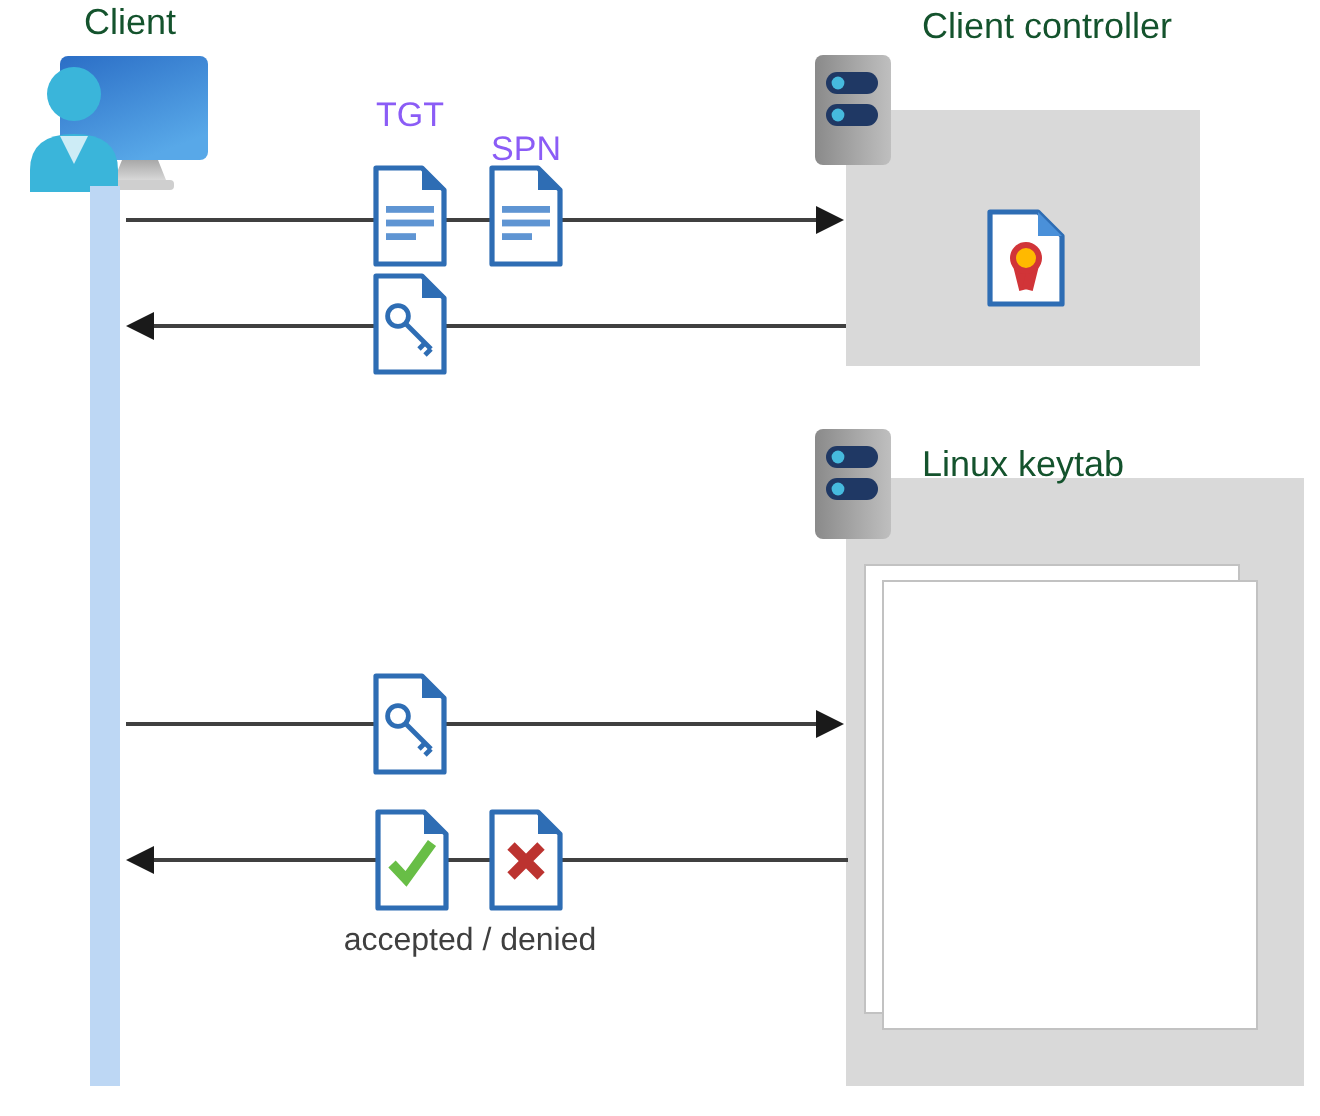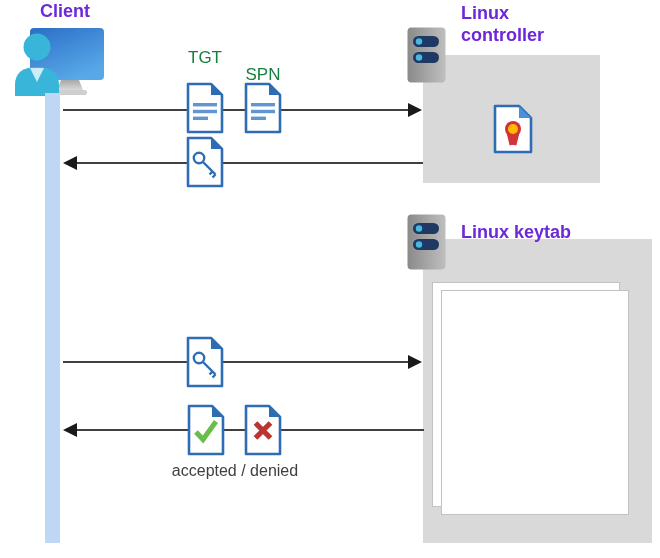--- a/index.html
+++ b/index.html
@@ -1,22 +1,22 @@
 <!DOCTYPE html>
 <html><head>
 <meta charset="utf-8">
 <style>
   html,body{margin:0;padding:0;background:#ffffff;}
   .canvas{
     position:relative;width:660px;height:558px;background:#fff;overflow:hidden;
     font-family:"Liberation Sans","DejaVu Sans",sans-serif;
   }
   .abs{position:absolute;}
-  .title{font-weight:bold;color:#6d28d9;font-size:18px;line-height:1.22;}
-  .label{color:#15803d;font-size:17px;}
+  .title{font-weight:normal;color:#14532d;font-size:18px;line-height:1.22;}
+  .label{color:#8b5cf6;font-size:17px;}
   .caption{color:#3f3f3f;font-size:16px;}
   .graybox{background:#d9d9d9;}
   .lifeline{background:#bdd7f4;}
   .hline{background:#404040;height:2px;z-index:1;}
   .arrowhead-r{width:0;height:0;border-top:7px solid transparent;border-bottom:7px solid transparent;border-left:14px solid #1a1a1a;z-index:1;}
   .arrowhead-l{width:0;height:0;border-top:7px solid transparent;border-bottom:7px solid transparent;border-right:14px solid #1a1a1a;z-index:1;}
   .doc{z-index:2;}
   .card{background:#ffffff;border:1px solid #c2c2c2;}
   .center{text-align:center;}
   svg{display:block;}
@@ -103,21 +103,21 @@
   <div class="abs graybox" style="left:423px;top:55px;width:177px;height:128px;"></div>
 
   <svg class="abs" style="left:407px;top:27px;z-index:2;" width="39" height="56" viewBox="0 0 39 56">
     <rect x="0.5" y="0.5" width="38" height="55" rx="4" fill="url(#srvgrad)"></rect>
     <rect x="6" y="9" width="26" height="11" rx="5.5" fill="#1f3864"></rect>
     <circle cx="12" cy="14.5" r="3.2" fill="#46bade"></circle>
     <rect x="6" y="25" width="26" height="11" rx="5.5" fill="#1f3864"></rect>
     <circle cx="12" cy="30.5" r="3.2" fill="#46bade"></circle>
   </svg>
 
-  <div class="abs title" style="left:461px;top:3px;width:130px;">Linux controller</div>
+  <div class="abs title" style="left:461px;top:3px;width:130px;">Client controller</div>
 
   <svg class="abs doc" style="left:492px;top:104px;" width="42" height="50" viewBox="0 0 42 50">
     <path d="M3 2 H27 L39 14 V48 H3 Z" fill="#fff" stroke="#2e6db4" stroke-width="2.6" stroke-linejoin="round"></path>
     <path d="M27 2 V14 H39 Z" fill="#4a90d9"></path>
     <rect x="16" y="28" width="5.5" height="13" fill="#d13438" transform="rotate(-14 18.75 34.5)"></rect>
     <rect x="20.5" y="28" width="5.5" height="13" fill="#d13438" transform="rotate(14 23.25 34.5)"></rect>
     <circle cx="21" cy="25" r="8" fill="#d13438"></circle>
     <circle cx="21" cy="25" r="5" fill="#ffb900"></circle>
   </svg>
 

